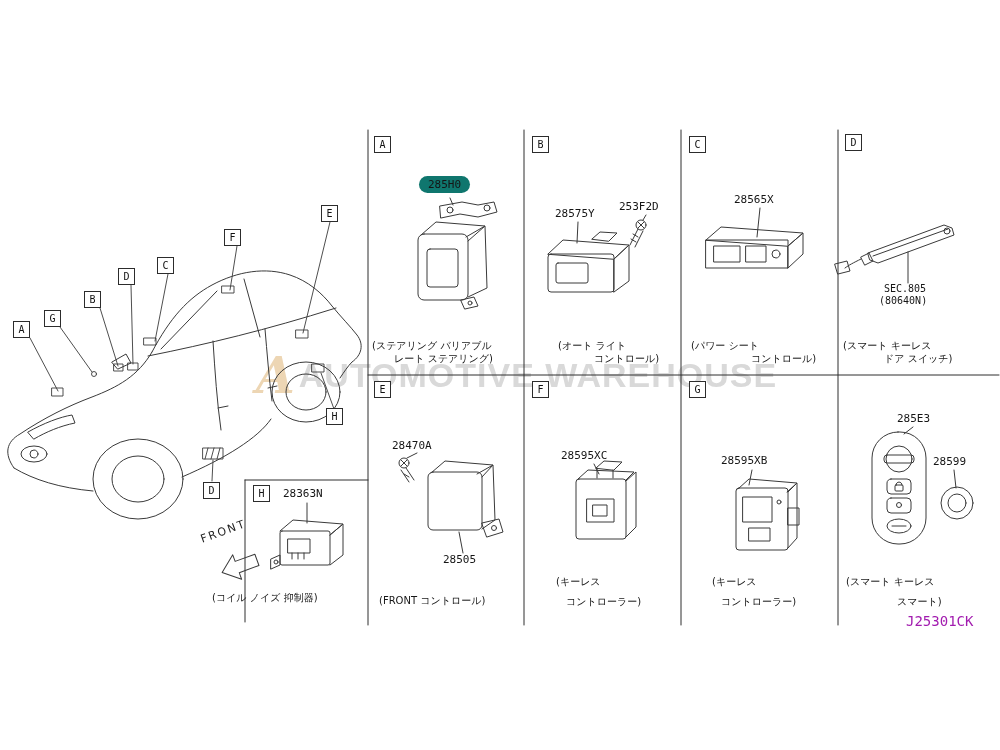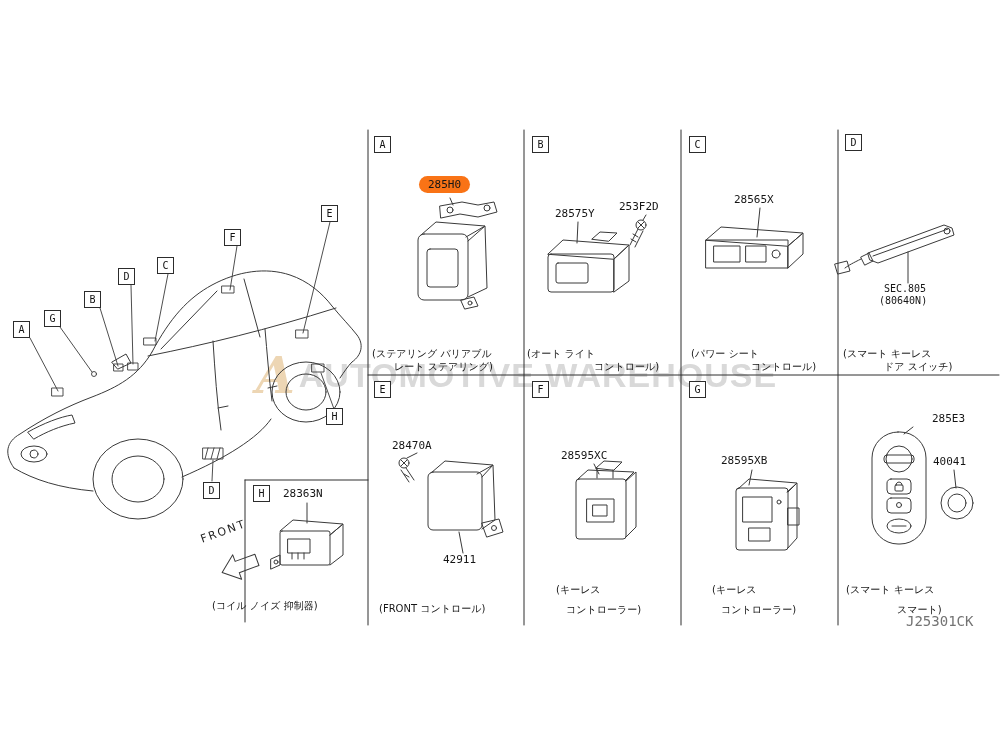--- a/index.html
+++ b/index.html
@@ -16,26 +16,26 @@
   .wm-text { font:bold 34px "Liberation Sans", sans-serif; color:#d9d9d9; letter-spacing:1px; }
   .lbl { position:absolute; z-index:3; font:11px "DejaVu Sans Mono", monospace;
          color:#151515; white-space:nowrap; }
   .lbl.small { font-size:10px; }
   .pill { background:#a8e39a; border-radius:9px; padding:2px 9px; }
   .letterbox { position:absolute; z-index:3; width:17px; height:17px;
                border:1px solid #2c2c2c; background:#fff;
                font:10px "DejaVu Sans Mono", monospace; color:#111;
                display:flex; align-items:center; justify-content:center; }
   .cap { position:absolute; z-index:3; font:10px "DejaVu Sans", sans-serif;
-         color:#161616; white-space:nowrap;margin-top:8px; }
+         color:#161616; white-space:nowrap; }
   .front { position:absolute; left:201px; top:533px; z-index:3;
            font:11px "DejaVu Sans", sans-serif; letter-spacing:2px; color:#222;
            transform:rotate(-20deg); transform-origin:left center; }
   .code { position:absolute; left:906px; top:613px; z-index:3;
-          font:14px "DejaVu Sans Mono", monospace; color:#737373; }
+          font:14px "DejaVu Sans Mono", monospace; color:#a21caf; }
 </style>
 </head>
 <body>
 
 <div class="stage">
 
   <div class="watermark">
     <span class="wm-logo">A</span>
     <span class="wm-text">AUTOMOTIVE WAREHOUSE</span>
   </div>
@@ -238,37 +238,37 @@
 
   <div class="letterbox" style="left:374px;top:136px">A</div>
   <div class="letterbox" style="left:532px;top:136px">B</div>
   <div class="letterbox" style="left:689px;top:136px">C</div>
   <div class="letterbox" style="left:845px;top:134px">D</div>
   <div class="letterbox" style="left:374px;top:381px">E</div>
   <div class="letterbox" style="left:532px;top:381px">F</div>
   <div class="letterbox" style="left:689px;top:381px">G</div>
   <div class="letterbox" style="left:253px;top:485px">H</div>
 
-  <div class="lbl pill" style="left: 419px; top: 176px; background: #f97316; text-align: right;">285H0</div>
+  <div class="lbl pill" style="left: 419px; top: 176px; background: #0f766e; text-align: right;">285H0</div>
   <div class="lbl" style="left:555px;top:207px">28575Y</div>
   <div class="lbl" style="left:619px;top:200px">253F2D</div>
   <div class="lbl" style="left:734px;top:193px">28565X</div>
   <div class="lbl small" style="left:884px;top:283px">SEC.805</div>
   <div class="lbl small" style="left:879px;top:295px">(80640N)</div>
   <div class="lbl" style="left:392px;top:439px">28470A</div>
-  <div class="lbl" style="left:443px;top:553px">42911</div>
+  <div class="lbl" style="left:443px;top:553px">28505</div>
   <div class="lbl" style="left:561px;top:449px">28595XC</div>
   <div class="lbl" style="left:721px;top:454px">28595XB</div>
   <div class="lbl" style="left:283px;top:487px">28363N</div>
-  <div class="lbl" style="left:932px;top:412px">285E3</div>
-  <div class="lbl" style="left:933px;top:455px">40041</div>
+  <div class="lbl" style="left:897px;top:412px">285E3</div>
+  <div class="lbl" style="left:933px;top:455px">28599</div>
 
   <div class="cap" style="left:372px;top:339px">(ステアリング バリアブル</div>
   <div class="cap" style="left:394px;top:352px">レート ステアリング)</div>
-  <div class="cap" style="left:527px;top:339px">(オート ライト</div>
+  <div class="cap" style="left:558px;top:339px">(オート ライト</div>
   <div class="cap" style="left:594px;top:352px">コントロール)</div>
   <div class="cap" style="left:691px;top:339px">(パワー シート</div>
   <div class="cap" style="left:751px;top:352px">コントロール)</div>
   <div class="cap" style="left:843px;top:339px">(スマート キーレス</div>
   <div class="cap" style="left:884px;top:352px">ドア スイッチ)</div>
   <div class="cap" style="left:379px;top:594px">(FRONT コントロール)</div>
   <div class="cap" style="left:556px;top:575px">(キーレス</div>
   <div class="cap" style="left:566px;top:595px">コントローラー)</div>
   <div class="cap" style="left:712px;top:575px">(キーレス</div>
   <div class="cap" style="left:721px;top:595px">コントローラー)</div>

